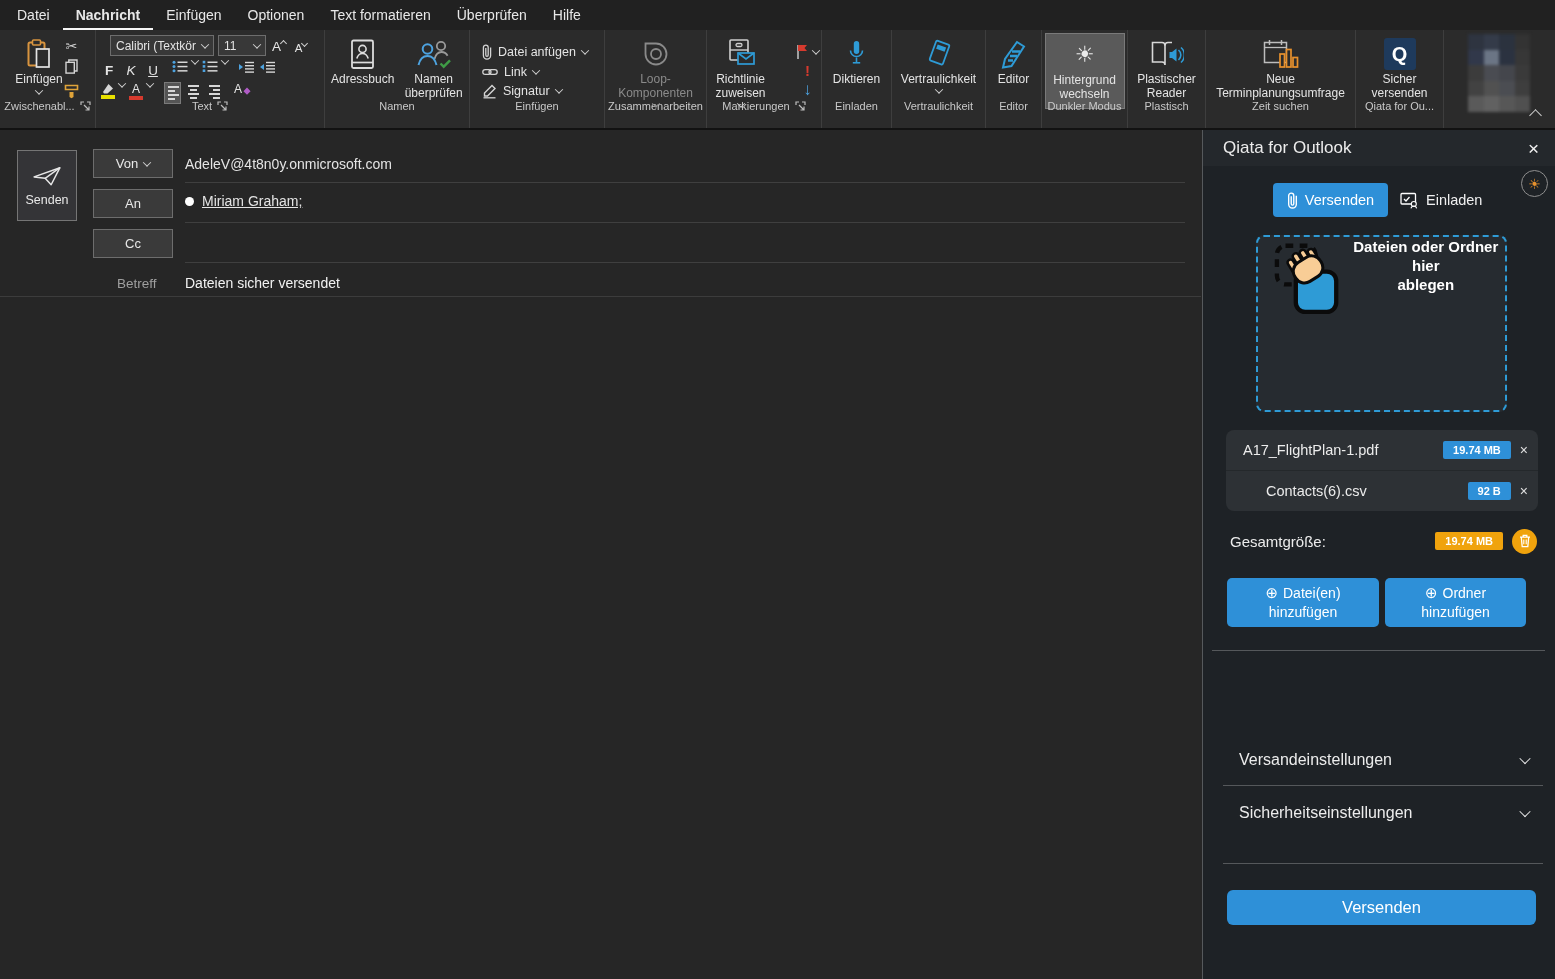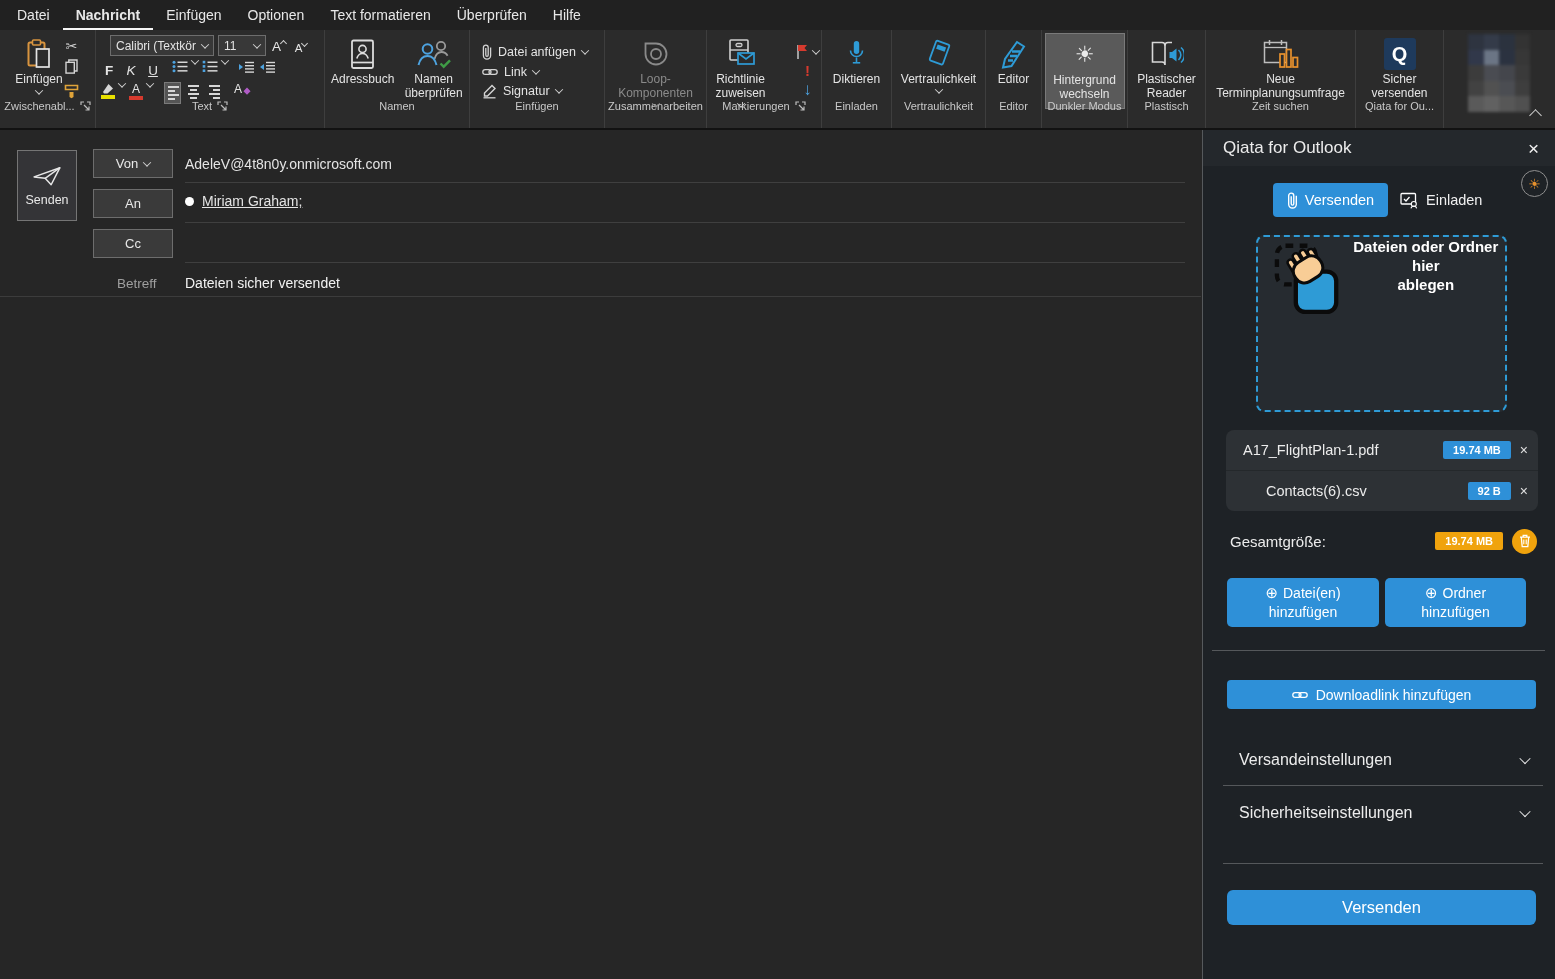--- a/index.html
+++ b/index.html
@@ -660,27 +660,20 @@
 
   <div class="add-btn" style="left:24px; width:152px">
     <span><span class="plusg">⊕</span><span>Datei(en) hinzufügen</span></span>
   </div>
   <div class="add-btn" style="left:182px; width:141px">
     <span><span class="plusg">⊕</span><span>Ordner hinzufügen</span></span>
   </div>
 
   <div class="panel-div" style="top:520px"></div>
 
-  <div class="dl-btn">
-    <svg width="16" height="10" viewBox="0 0 16 10">
-        <rect x="0.8" y="2.6" width="8.2" height="4.8" rx="2.4" fill="none" stroke="#fff" stroke-width="1.3"></rect>
-        <rect x="7" y="2.6" width="8.2" height="4.8" rx="2.4" fill="none" stroke="#fff" stroke-width="1.3"></rect>
-      </svg>
-    <span>Downloadlink hinzufügen</span>
-  </div>
 
   <div class="sect" style="top:615px">
     <span>Versandeinstellungen</span>
     <i class="chev"></i>
   </div>
   <div class="panel-div" style="top:655px; left:20px; right:12px"></div>
 
   <div class="sect" style="top:668px">
     <span>Sicherheitseinstellungen</span>
     <i class="chev"></i>

